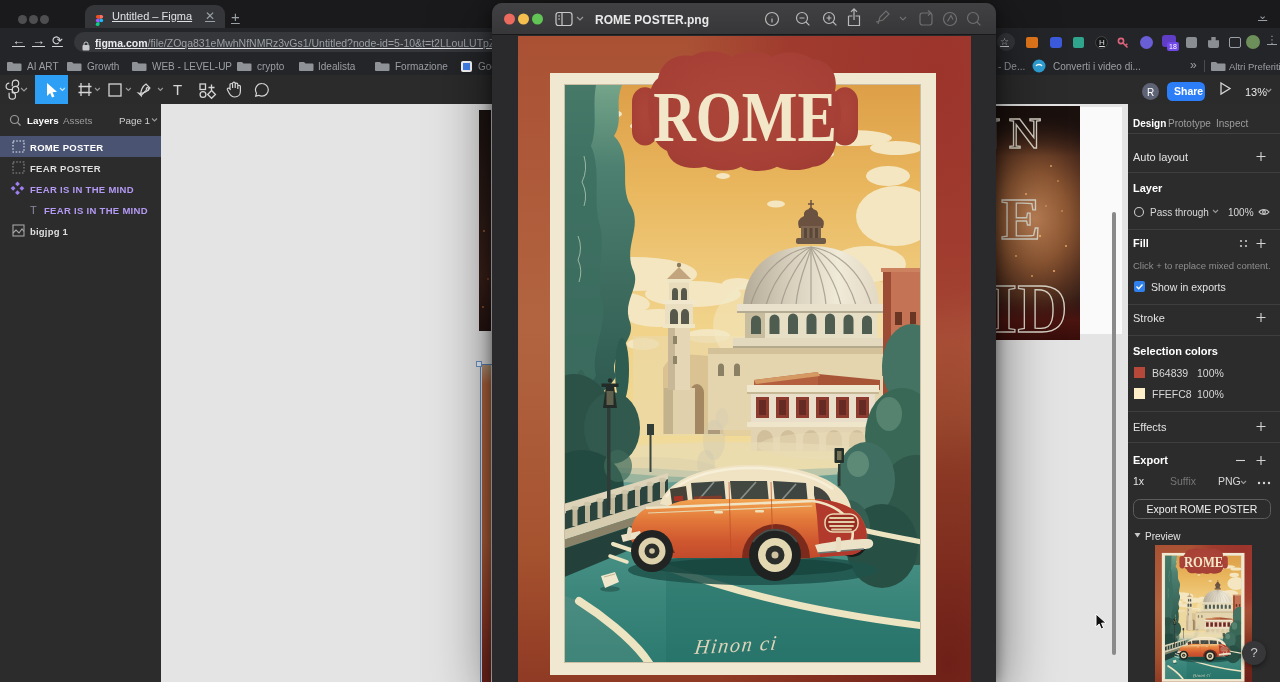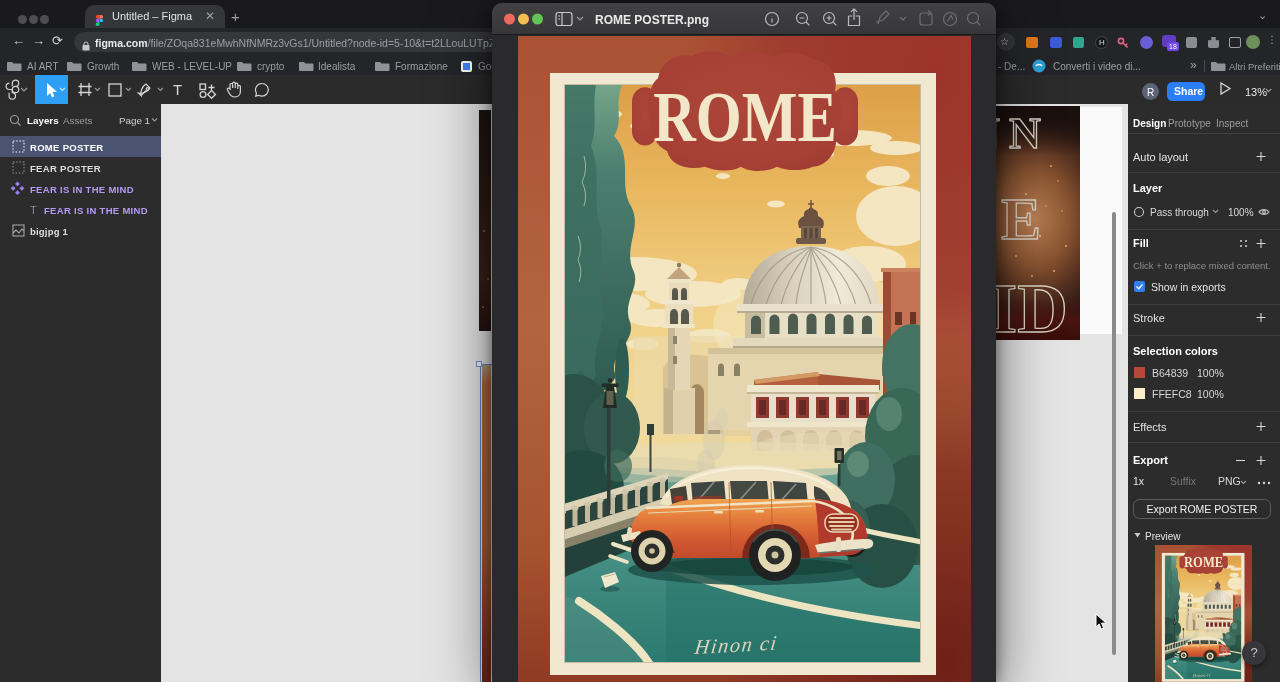--- a/index.html
+++ b/index.html
@@ -1,19 +1,19 @@
 <!DOCTYPE html>
 <html><head>
 <meta charset="utf-8">
 <style>
   * { margin:0; padding:0; box-sizing:border-box; }
   html,body { width:1280px; height:682px; overflow:hidden; background:#1a1a1c; font-family:"Liberation Sans", sans-serif; }
   .abs { position:absolute; }
   #stage { position:relative; width:1280px; height:682px; overflow:hidden; }
-  .txt { white-space:nowrap; }
+  .txt { white-space:nowrap;text-decoration:underline; }
 </style>
 </head>
 <body>
 <div id="stage">
 
   <div class="abs" style="left:0;top:0;width:1280px;height:28px;background:#1a1a1c;"></div>
 
   <div class="abs" style="left:17.5px;top:14.5px;width:9px;height:9px;border-radius:50%;background:#4e4e50;"></div>
   <div class="abs" style="left:28.5px;top:14.5px;width:9px;height:9px;border-radius:50%;background:#4e4e50;"></div>
   <div class="abs" style="left:39.5px;top:14.5px;width:9px;height:9px;border-radius:50%;background:#4e4e50;"></div>

